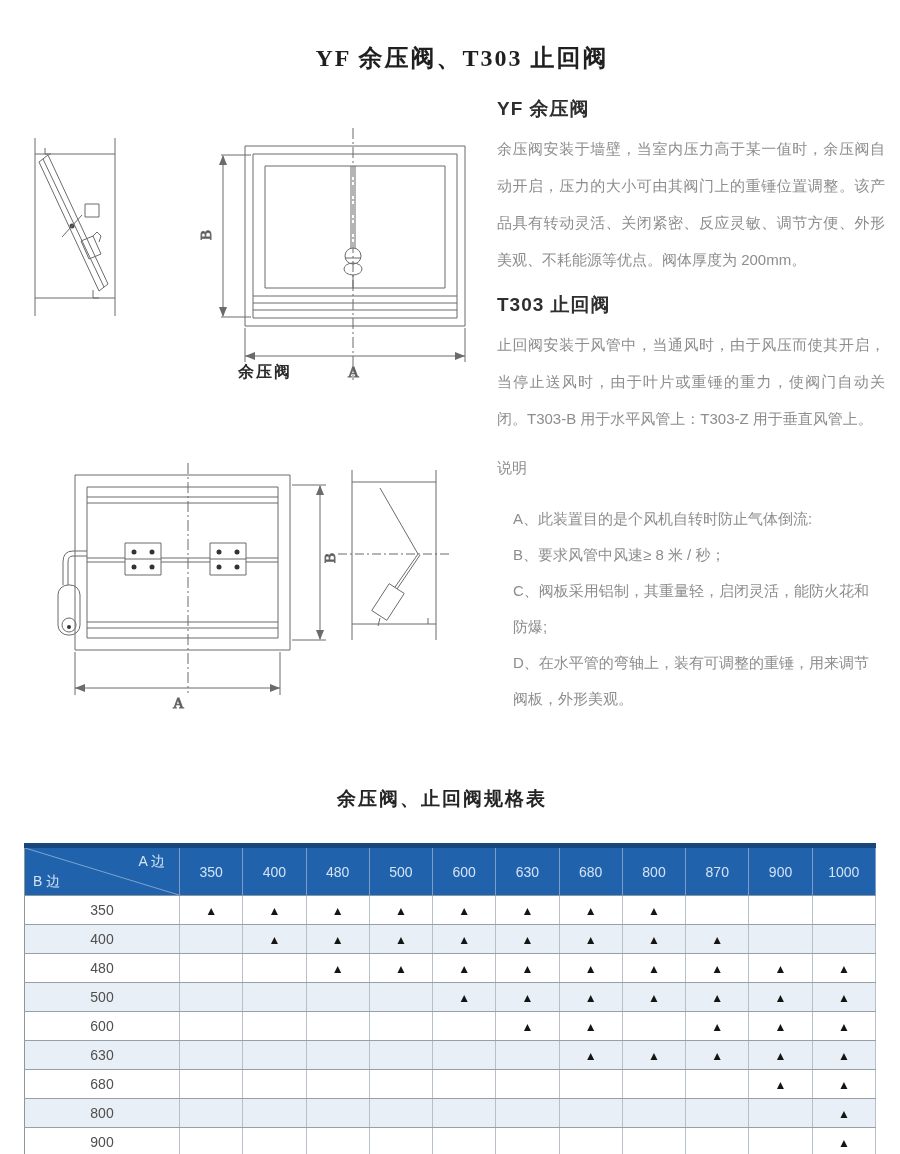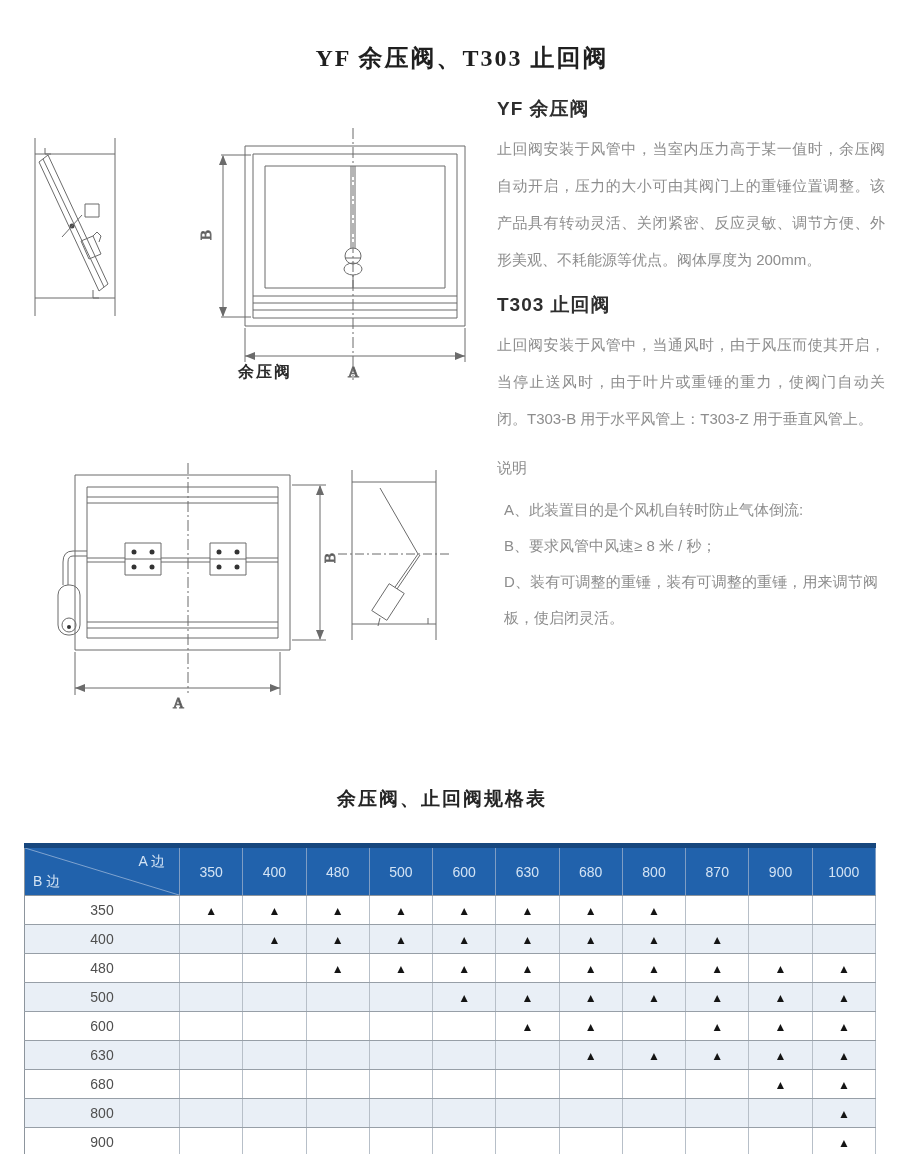--- a/index.html
+++ b/index.html
@@ -8,21 +8,21 @@
   .page-title{position:absolute;left:0;top:30px;width:900px;text-align:center;
       font-family:"Liberation Serif","DejaVu Serif",serif;font-weight:bold;
       font-size:24px;letter-spacing:2px;color:#1f1f1f;margin:12px;}
   
   .right-col{position:absolute;left:497px;top:96px;width:388px;}
   .sec-heading{font-family:Liberation Sans, sans-serif;font-weight:bold;
       font-size:19px;color:#2e2e2e;margin:0 0 8px 0;letter-spacing:1px;}
   .sec-body{font-size:15px;line-height:37px;color:var(--body-text,#8d8d8d);
       margin:0 0 14px 0;text-align:justify;}
   .notes-heading{font-size:15px;line-height:34px;color:var(--body-text,#8d8d8d);margin-top:6px;}
-  .notes-list{list-style:none;margin:7px;padding:0;}
+  .notes-list{list-style:none;margin:16px;padding:0;}
   .notes-list li{font-size:15px;line-height:36px;color:var(--body-text,#8d8d8d);text-align:justify;}
   .t303-heading{margin-top:0;}
   
   svg.drawing{position:absolute;overflow:visible;}
   svg.drawing *{vector-effect:non-scaling-stroke;}
   .draw-caption{position:absolute;left:238px;top:362px;
       font-family:"Liberation Serif","DejaVu Serif",serif;font-weight:bold;
       font-size:16px;color:#2a2a2a;letter-spacing:2px;}
   .dimtext{font-family:"Liberation Serif","DejaVu Serif",serif;font-size:15px;fill:#3c3c3c;}
   
@@ -94,28 +94,29 @@
     <line x1="50" y1="228" x2="270" y2="228"></line>
     <polygon points="50,228 60,224 60,232" fill="#6b6b6b" stroke="none"></polygon>
     <polygon points="270,228 260,224 260,232" fill="#6b6b6b" stroke="none"></polygon>
     <text class="dimtext" x="153" y="249">A</text>
   </svg>
 
   <div class="draw-caption">余压阀</div>
 
   <div class="right-col">
     <h2 class="sec-heading">YF 余压阀</h2>
-    <p class="sec-body">止回阀安装于风管中，当室内压力高于某一值时，余压阀自动开启，压力的大小可由其阀门上的重锤位置调整。该产品具有转动灵活、关闭紧密、反应灵敏、调节方便、外形美观、不耗能源等优点。阀体厚度为 200mm。</p>
+    <p class="sec-body">余压阀安装于墙壁，当室内压力高于某一值时，余压阀自动开启，压力的大小可由其阀门上的重锤位置调整。该产品具有转动灵活、关闭紧密、反应灵敏、调节方便、外形美观、不耗能源等优点。阀体厚度为 200mm。</p>
     <h2 class="sec-heading t303-heading">T303 止回阀</h2>
     <p class="sec-body">止回阀安装于风管中，当通风时，由于风压而使其开启，当停止送风时，由于叶片或重锤的重力，使阀门自动关闭。T303-B 用于水平风管上：T303-Z 用于垂直风管上。</p>
     <div class="notes-heading">说明</div>
     <ul class="notes-list">
         <li>A、此装置目的是个风机自转时防止气体倒流:</li>
         <li>B、要求风管中风速≥ 8 米 / 秒；</li>
-        <li>D、装有可调整的重锤，装有可调整的重锤，用来调节阀板，使启闭灵活。</li>
+        <li>C、阀板采用铝制，其重量轻，启闭灵活，能防火花和防爆;</li>
+        <li>D、在水平管的弯轴上，装有可调整的重锤，用来调节阀板，外形美观。</li>
       </ul>
   </div>
 
   <svg class="drawing" style="left:30px;top:455px;" width="330" height="255" viewBox="0 0 330 255" fill="none" stroke="#6b6b6b" stroke-width="1">
     <line x1="158" y1="8" x2="158" y2="238" stroke-dasharray="11 3 2 3"></line>
     <rect x="45" y="20" width="215" height="175"></rect>
     <rect x="57" y="32" width="191" height="151"></rect>
     <line x1="57" y1="42" x2="248" y2="42"></line>
     <line x1="57" y1="48" x2="248" y2="48"></line>
     <line x1="57" y1="167" x2="248" y2="167"></line>

